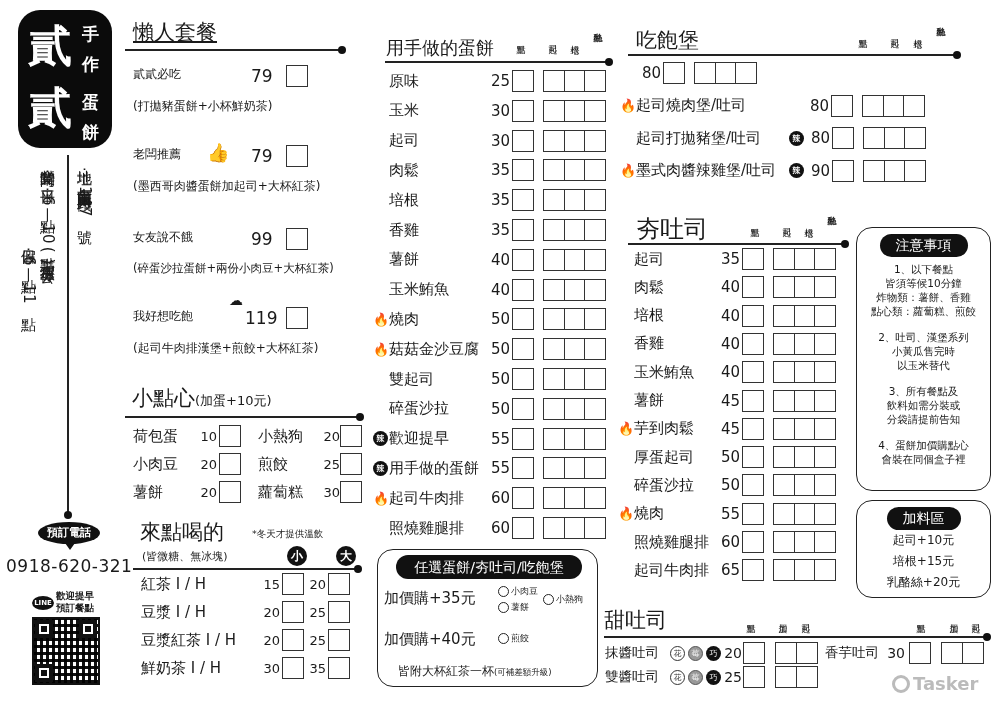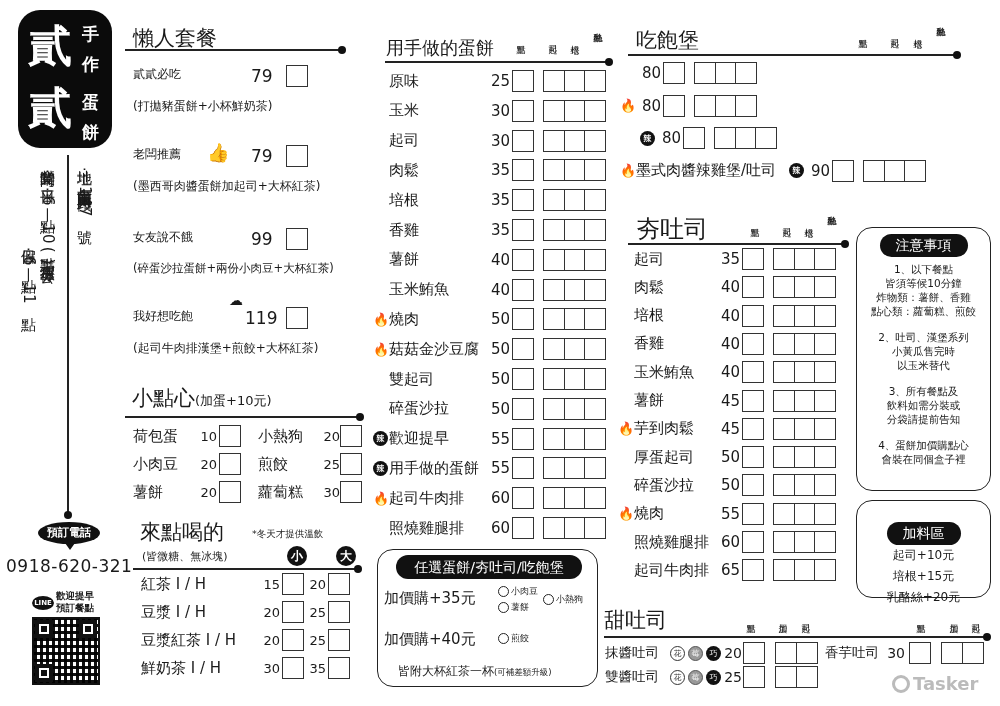--- a/index.html
+++ b/index.html
@@ -97,21 +97,21 @@
 <div class="abs line-text">
   <div>歡迎提早</div>
   <div>預訂餐點</div>
 </div>
 <div class="abs qr">
   <div class="finder" style="left:1px;top:1px"></div>
   <div class="finder" style="right:1px;top:1px"></div>
   <div class="finder" style="left:1px;bottom:1px"></div>
 </div>
 
-<div class="abs h1" style="left:133px; top:24px;">懶人套餐</div>
+<div class="abs h1" style="left:133px; top:18px;text-decoration:underline;">懶人套餐</div>
 <div class="rule" style="left:125px; top:49px; width:218px;"></div>
 
 <div class="abs" style="left:133px; top:64px; width:220px;">
   <span class="abs meal-name" style="left:0; top:2px">貳貳必吃</span>
   <span class="abs meal-price" style="left:118px; top:2px">79</span>
   <span class="abs box" style="left:153px; top:1px"></span>
   <span class="abs meal-desc" style="left:0; top:34px; white-space:nowrap">(打拋豬蛋餅+小杯鮮奶茶)</span>
 </div>
 <div class="abs" style="left:133px; top:144px; width:220px;">
   <span class="abs meal-name" style="left:0; top:2px">老闆推薦</span>
@@ -427,30 +427,32 @@
       <span class="pr" style="width:25px">80</span>
       <span class="box" style="margin-left:2px"></span>
       <span class="boxgroup" style="margin-left:9px">
         <span class="box"></span>
         <span class="box"></span>
         <span class="box"></span>
       </span>
     </div>
     <div class="item" style="left: 620px; top: 94.5px;">
       <span class="badge-fire">🔥</span>
+      <span class="nm" style="width:168px;white-space:nowrap">起司燒肉堡/吐司</span>
       <span class="pr" style="width:25px">80</span>
       <span class="box" style="margin-left:2px"></span>
       <span class="boxgroup" style="margin-left:9px">
         <span class="box"></span>
         <span class="box"></span>
         <span class="box"></span>
       </span>
     </div>
     <div class="item" style="left: 620px; top: 127px;">
       <span style="display:inline-block;width:16px"></span>
+      <span class="nm" style="width:149px;white-space:nowrap">起司打拋豬堡/吐司</span>
       <span class="badge-spicy" style="margin-left:4px">辣</span>
       <span class="pr" style="width:25px">80</span>
       <span class="box" style="margin-left:2px"></span>
       <span class="boxgroup" style="margin-left:9px">
         <span class="box"></span>
         <span class="box"></span>
         <span class="box"></span>
       </span>
     </div>
     <div class="item" style="left: 620px; top: 159.5px;">
@@ -626,21 +628,21 @@
     <p>飲料如需分裝或</p>
     <p>分袋請提前告知</p>
   </div>
   <div style="margin-top:12px">
     <p>4、蛋餅加價購點心</p>
     <p>會裝在同個盒子裡</p>
   </div>
 </div>
 
 <div class="abs addon">
-  <div class="pill" style="margin-top:21px">加料區</div>
+  <div class="pill" style="margin-top:6px">加料區</div>
   <p>起司+10元</p>
   <p>培根+15元</p>
   <p>乳酪絲+20元</p>
 </div>
 
 <div class="abs" style="left:604px; top:606px; font-size:21px">甜吐司</div>
 <div class="colhead" style="left:746px; top:617px">單點</div>
 <div class="colhead" style="left:778px; top:617px">加蛋</div>
 <div class="colhead" style="left:801px; top:617px">起司</div>
 <div class="colhead" style="left:916px; top:617px">單點</div>

